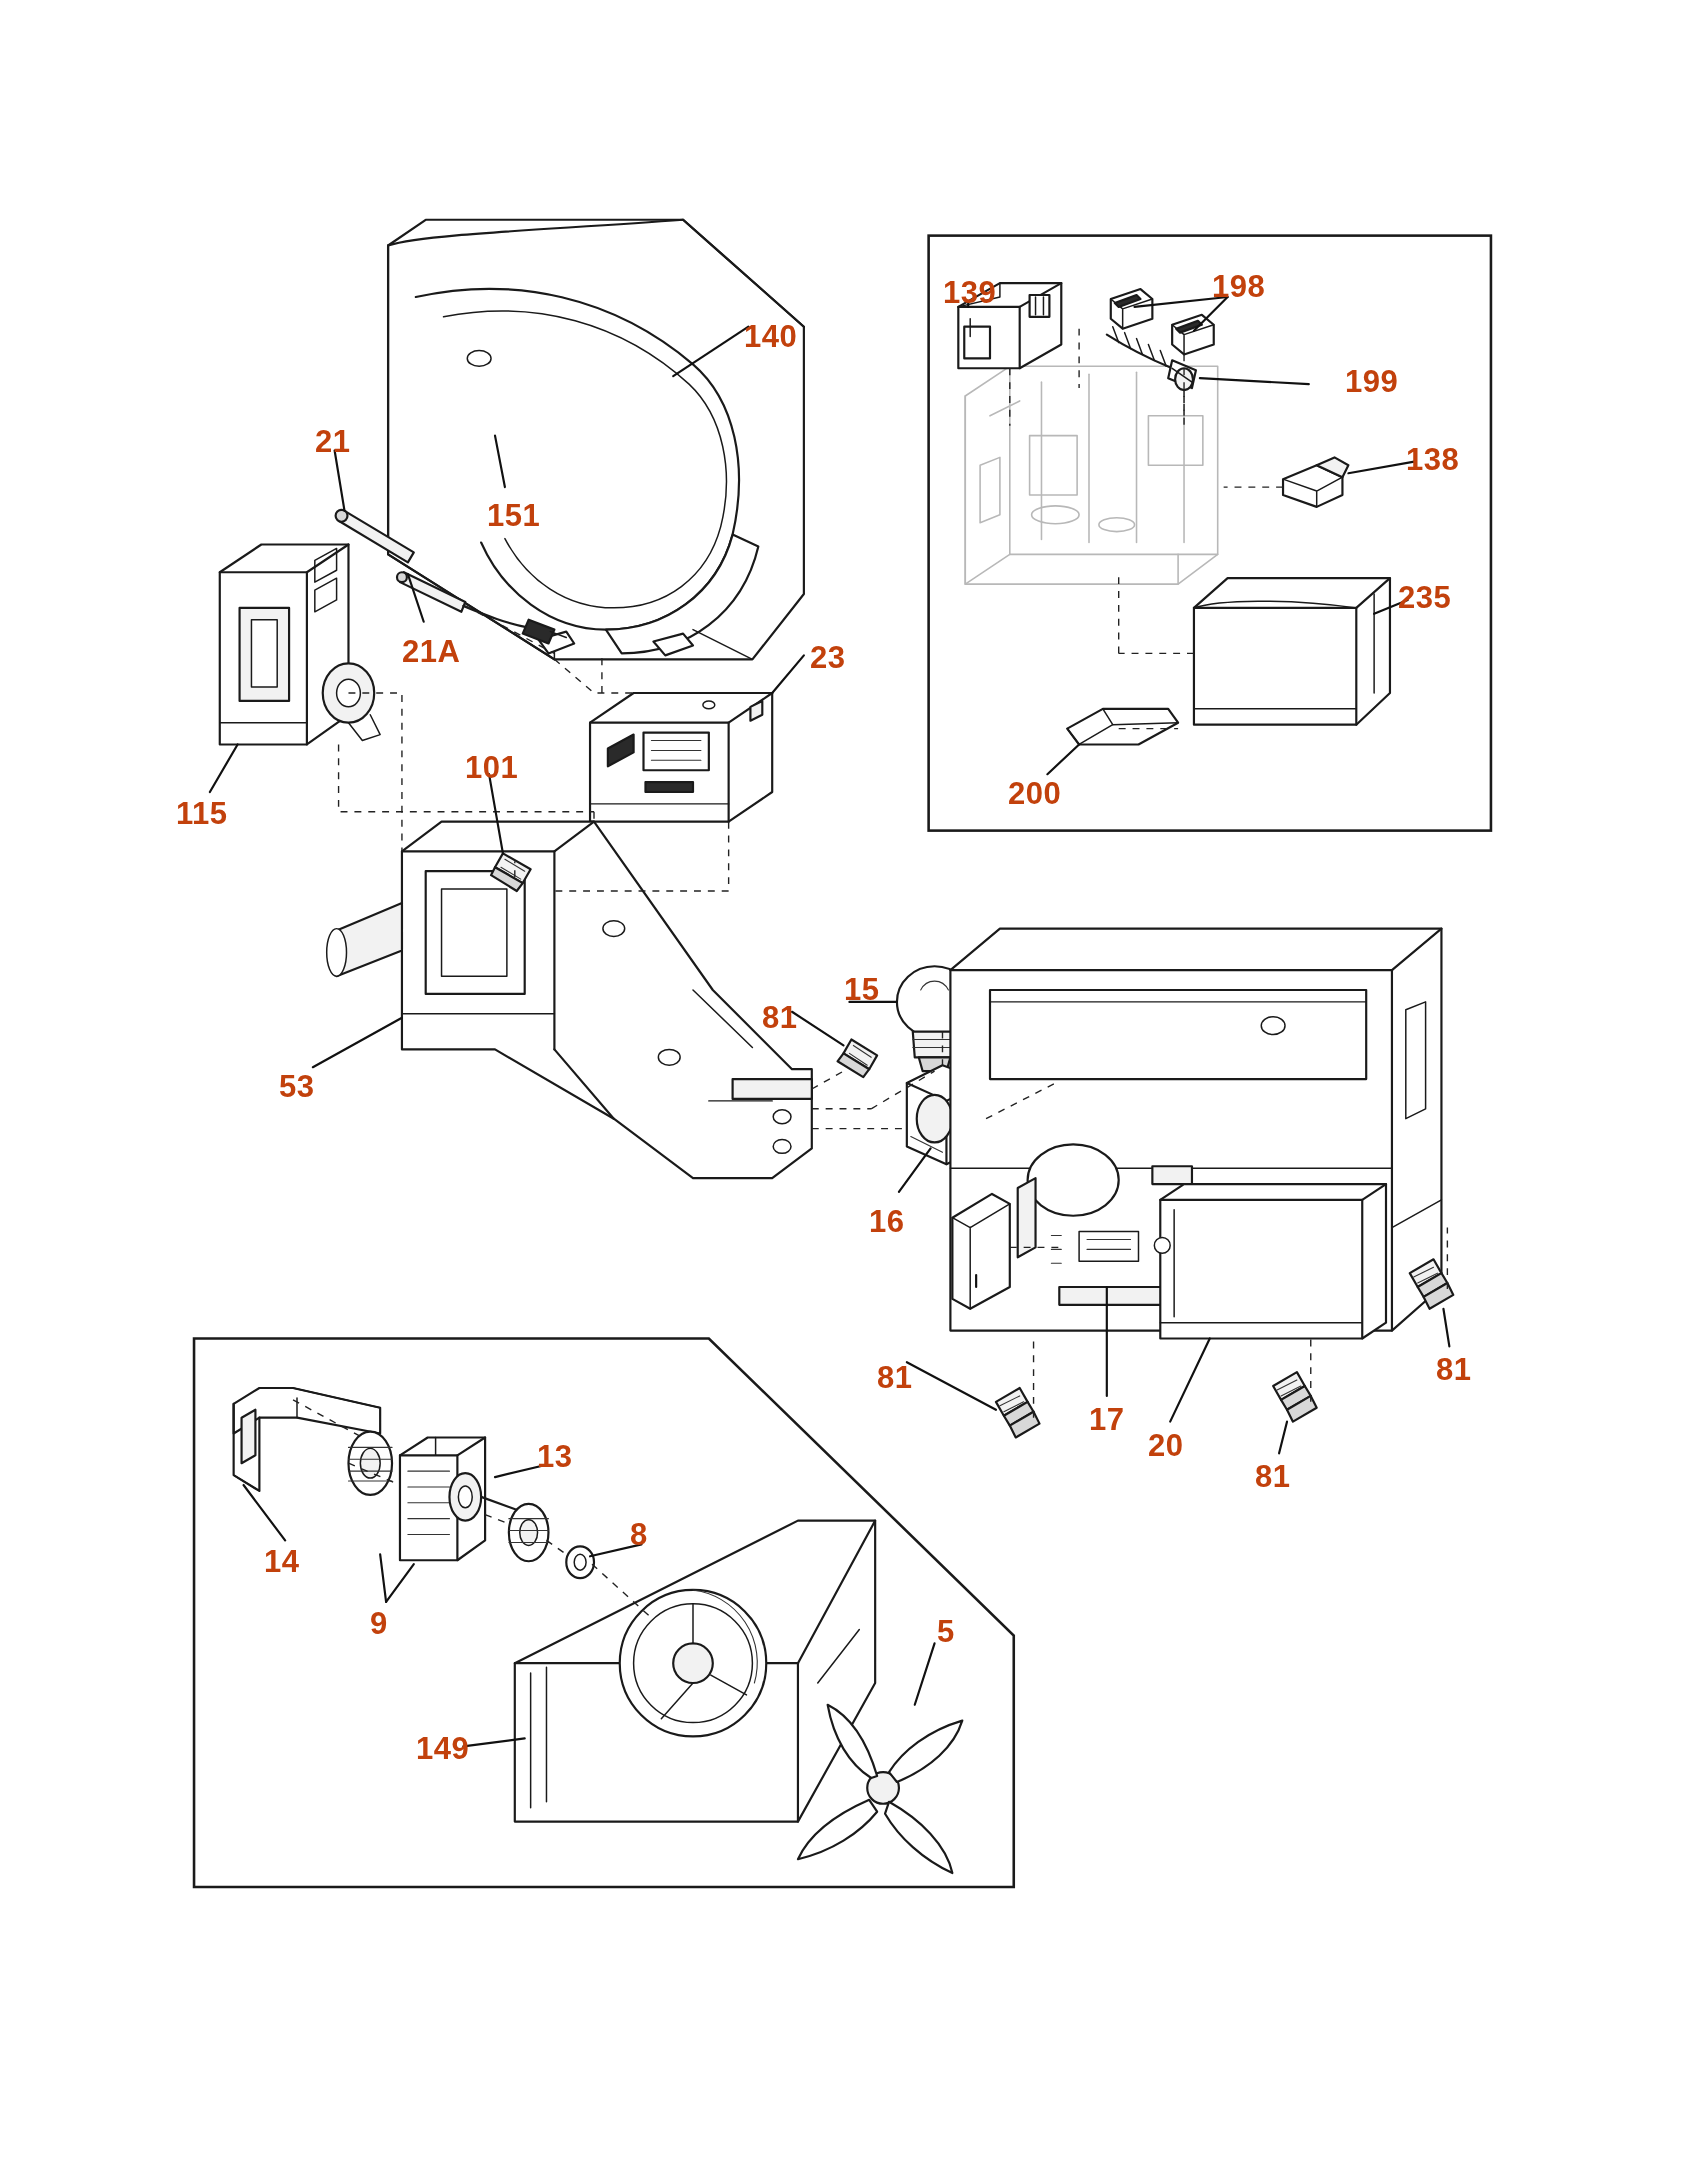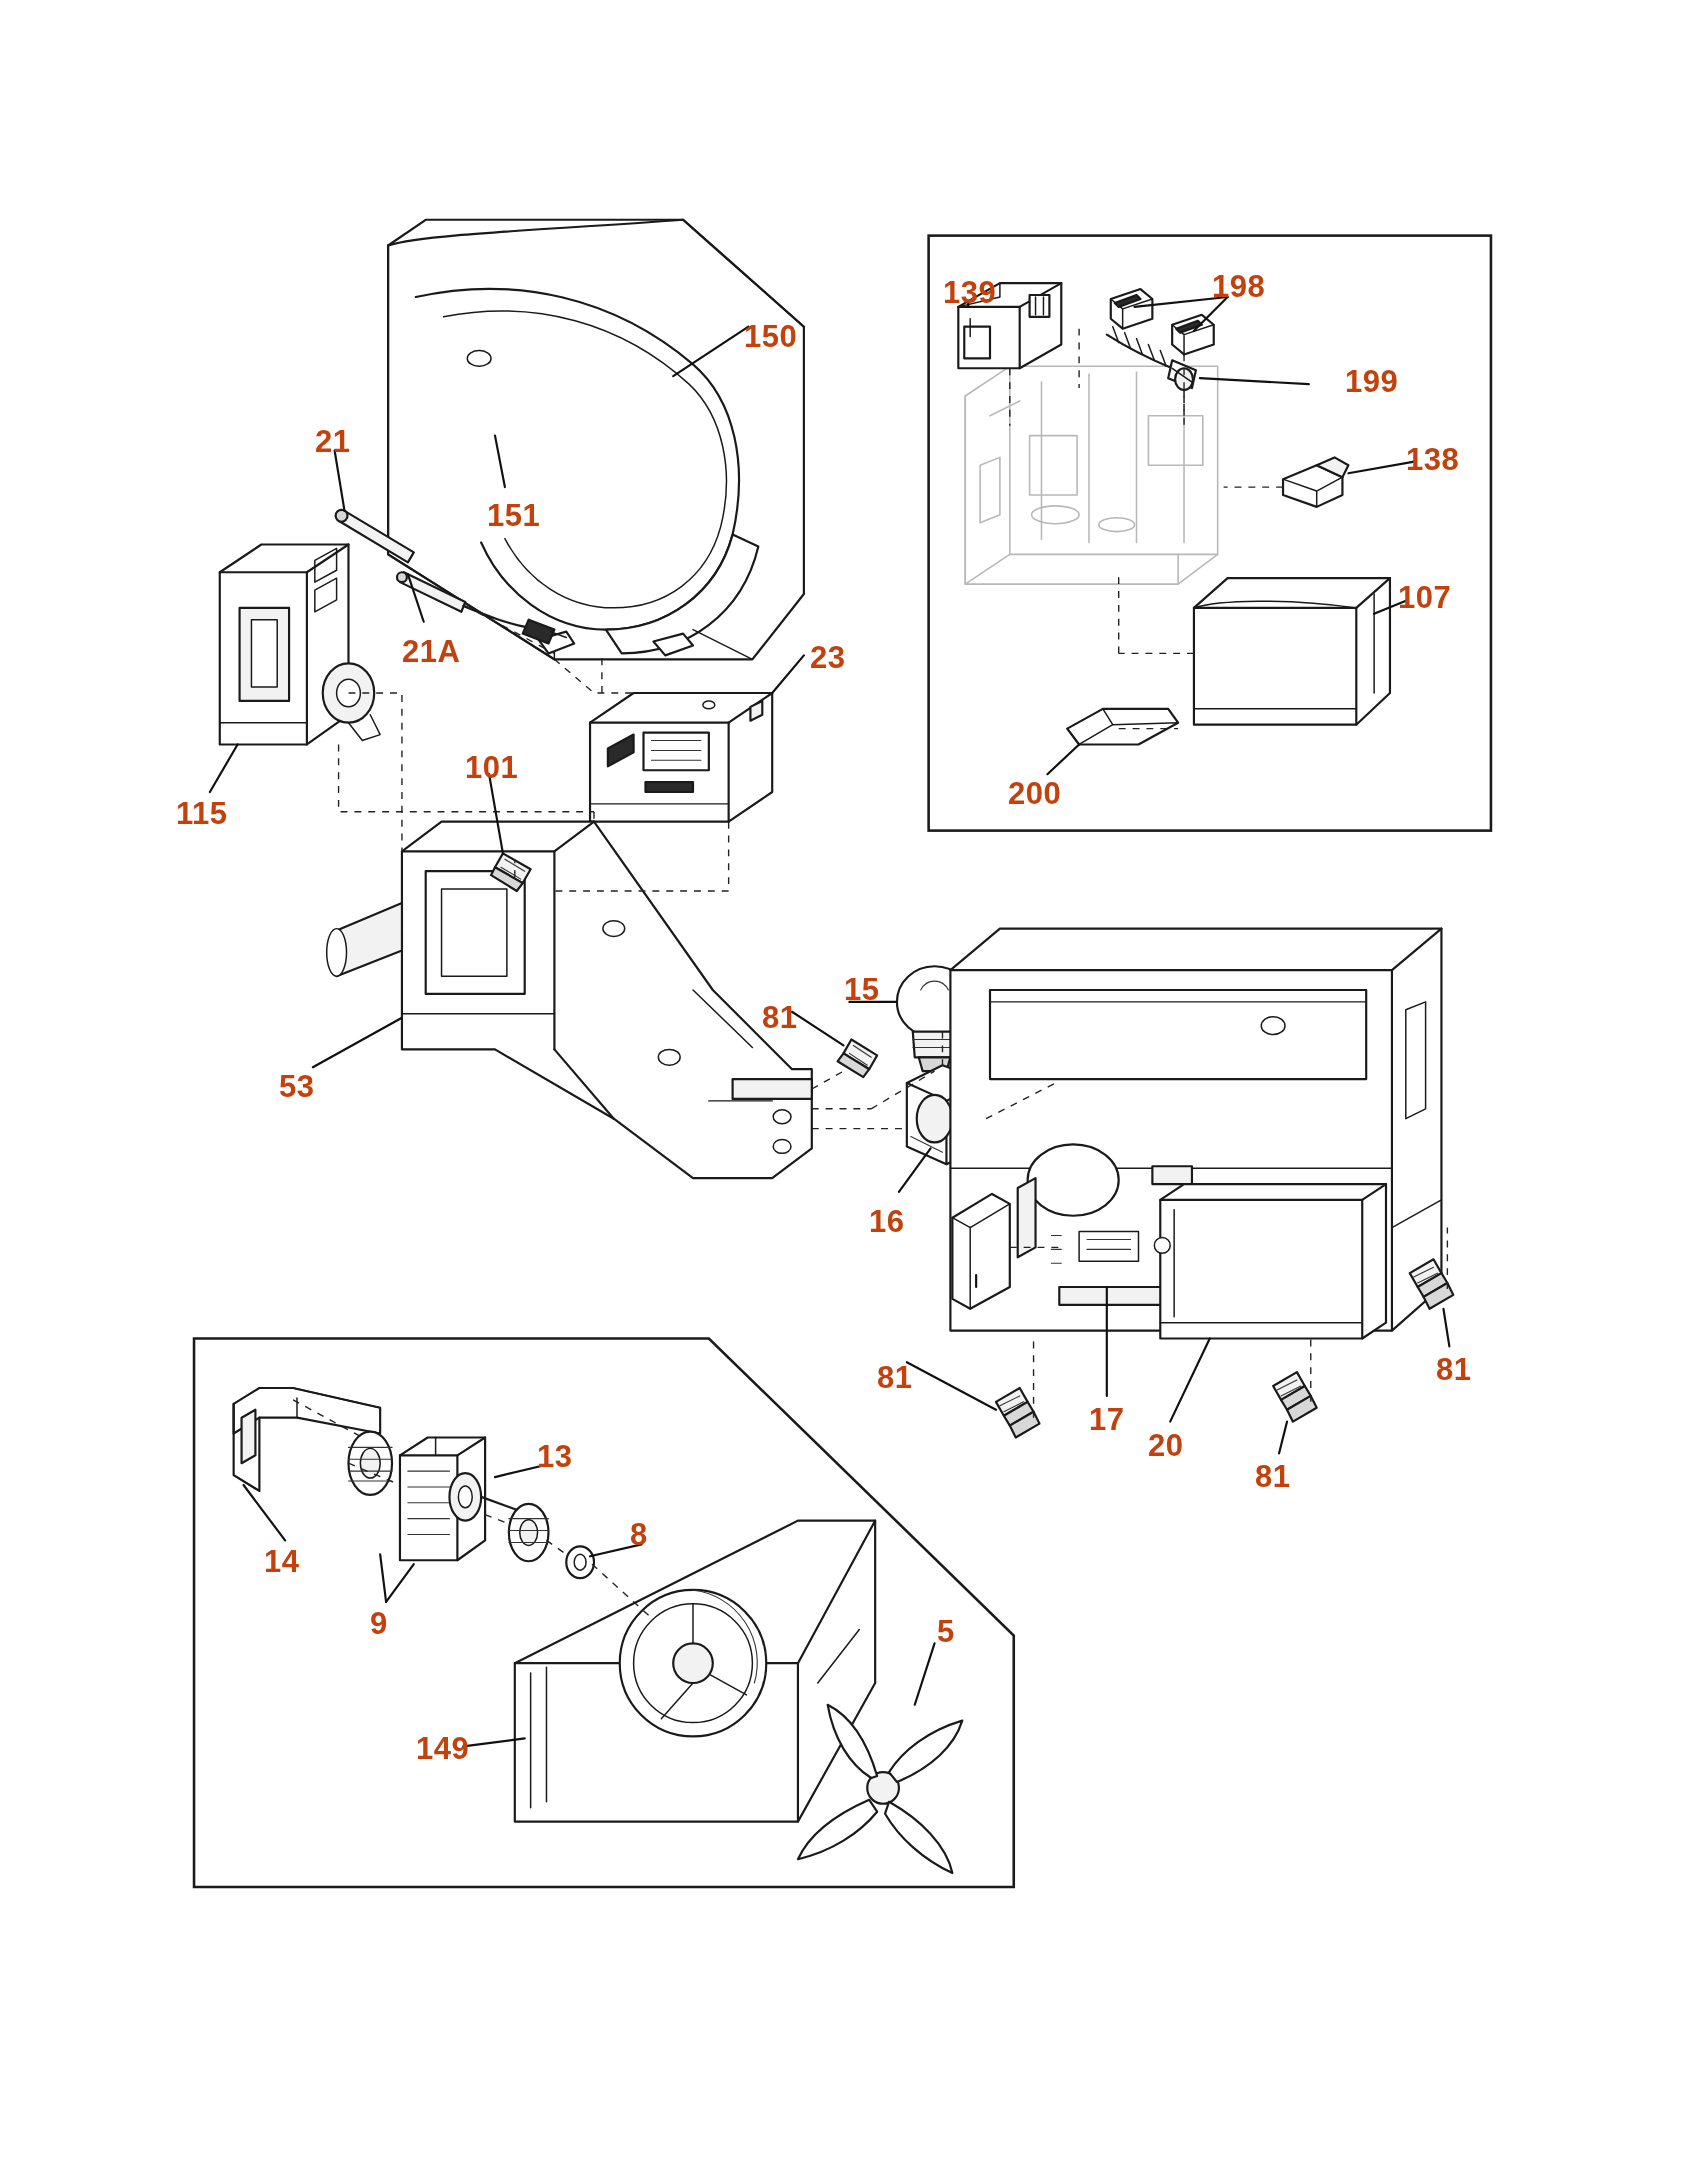--- a/index.html
+++ b/index.html
@@ -463,41 +463,41 @@
       <path d="M550 1480 L500 1492"></path>
       <path d="M390 1618 L384 1570"></path>
       <path d="M390 1618 L418 1580"></path>
       <path d="M648 1560 L596 1572"></path>
       <path d="M944 1660 L924 1722"></path>
       <path d="M468 1764 L530 1756"></path>
     </g>
 
   </svg>
 
-  <div class="callout" style="left:744px; top:321px;">150</div>
+  <div class="callout" style="left:744px; top:321px;">140</div>
   <div class="callout" style="left:479px; top:500px;margin-left:8px;">151</div>
   <div class="callout" style="left:315px; top:426px;">21</div>
   <div class="callout" style="left:402px; top:636px;">21A</div>
   <div class="callout" style="left:176px; top:798px;">115</div>
   <div class="callout" style="left:810px; top:642px;text-align:right;">23</div>
   <div class="callout" style="left:465px; top:752px;">101</div>
   <div class="callout" style="left:279px; top:1071px;">53</div>
   <div class="callout" style="left:877px; top:1362px;">81</div>
   <div class="callout" style="left:844px; top:974px;">15</div>
   <div class="callout" style="left:869px; top:1206px;">16</div>
   <div class="callout" style="left:762px; top:1002px;">81</div>
   <div class="callout" style="left:1089px; top:1404px;">17</div>
   <div class="callout" style="left:1148px; top:1430px;">20</div>
   <div class="callout" style="left:1255px; top:1461px;">81</div>
   <div class="callout" style="left:1436px; top:1354px;">81</div>
   <div class="callout" style="left:943px; top:277px;">139</div>
   <div class="callout" style="left:1212px; top:271px;">198</div>
   <div class="callout" style="left:1301px; top:366px;margin-left:44px;">199</div>
   <div class="callout" style="left:1406px; top:444px;">138</div>
-  <div class="callout" style="left:1398px; top:582px;">107</div>
+  <div class="callout" style="left:1398px; top:582px;">235</div>
   <div class="callout" style="left:1008px; top:778px;">200</div>
   <div class="callout" style="left:264px; top:1546px;">14</div>
   <div class="callout" style="left:537px; top:1441px;">13</div>
   <div class="callout" style="left:370px; top:1608px;">9</div>
   <div class="callout" style="left:630px; top:1519px;">8</div>
   <div class="callout" style="left:937px; top:1616px;">5</div>
   <div class="callout" style="left:416px; top:1733px;">149</div>
 
 </div>
 

